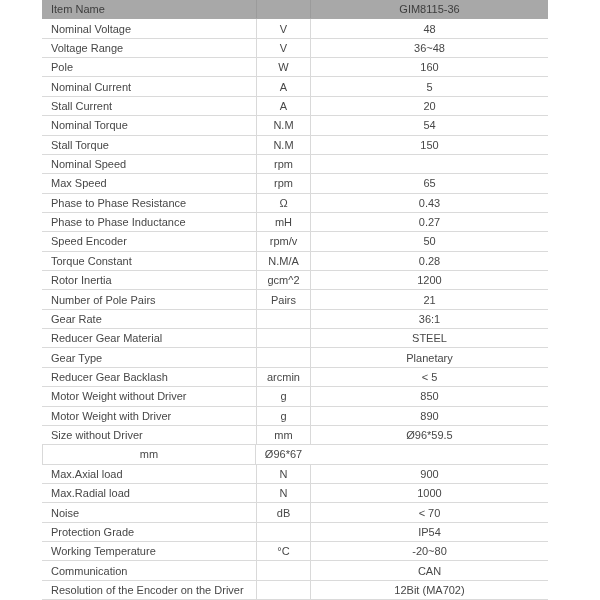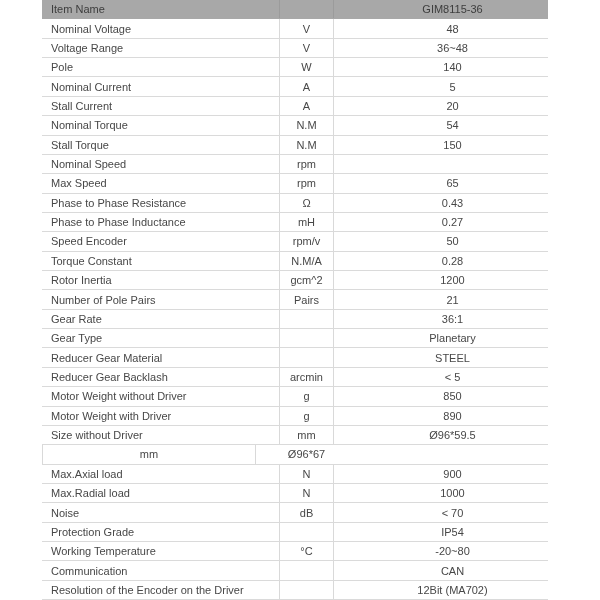--- a/index.html
+++ b/index.html
@@ -14,21 +14,20 @@
     width:506px; height:600px;
     display:flex; flex-direction:column;
   }
   .row {
     flex:1 1 0;
     display:grid;
     grid-template-columns:214px 55px 1fr;
     align-items:stretch;
     border-bottom:1px solid #dadada;
     background:#ffffff;
-    gap:23px;
   }
   .row.header {
     background:#a8a8a8;
     color:#3d3d3d;
     border-bottom:1px solid #a8a8a8;
   }
   .cell {
     display:flex; align-items:center; height:100%;
     overflow:hidden; white-space:nowrap;
   }
@@ -61,21 +60,21 @@
         <div class="cell value">48</div>
       </div>
       <div class="row">
         <div class="cell name">Voltage Range</div>
         <div class="cell unit">V</div>
         <div class="cell value">36~48</div>
       </div>
       <div class="row">
         <div class="cell name">Pole</div>
         <div class="cell unit">W</div>
-        <div class="cell value">140</div>
+        <div class="cell value">160</div>
       </div>
       <div class="row">
         <div class="cell name">Nominal Current</div>
         <div class="cell unit">A</div>
         <div class="cell value">5</div>
       </div>
       <div class="row">
         <div class="cell name">Stall Current</div>
         <div class="cell unit">A</div>
         <div class="cell value">20</div>
@@ -128,28 +127,28 @@
         <div class="cell name">Number of Pole Pairs</div>
         <div class="cell unit">Pairs</div>
         <div class="cell value">21</div>
       </div>
       <div class="row">
         <div class="cell name">Gear Rate</div>
         <div class="cell unit"></div>
         <div class="cell value">36:1</div>
       </div>
       <div class="row">
+        <div class="cell name">Reducer Gear Material</div>
+        <div class="cell unit"></div>
+        <div class="cell value">STEEL</div>
+      </div>
+      <div class="row">
         <div class="cell name">Gear Type</div>
         <div class="cell unit"></div>
         <div class="cell value">Planetary</div>
-      </div>
-      <div class="row">
-        <div class="cell name">Reducer Gear Material</div>
-        <div class="cell unit"></div>
-        <div class="cell value">STEEL</div>
       </div>
       <div class="row">
         <div class="cell name">Reducer Gear Backlash</div>
         <div class="cell unit">arcmin</div>
         <div class="cell value">&lt; 5</div>
       </div>
       <div class="row">
         <div class="cell name">Motor Weight without Driver</div>
         <div class="cell unit">g</div>
         <div class="cell value">850</div>

